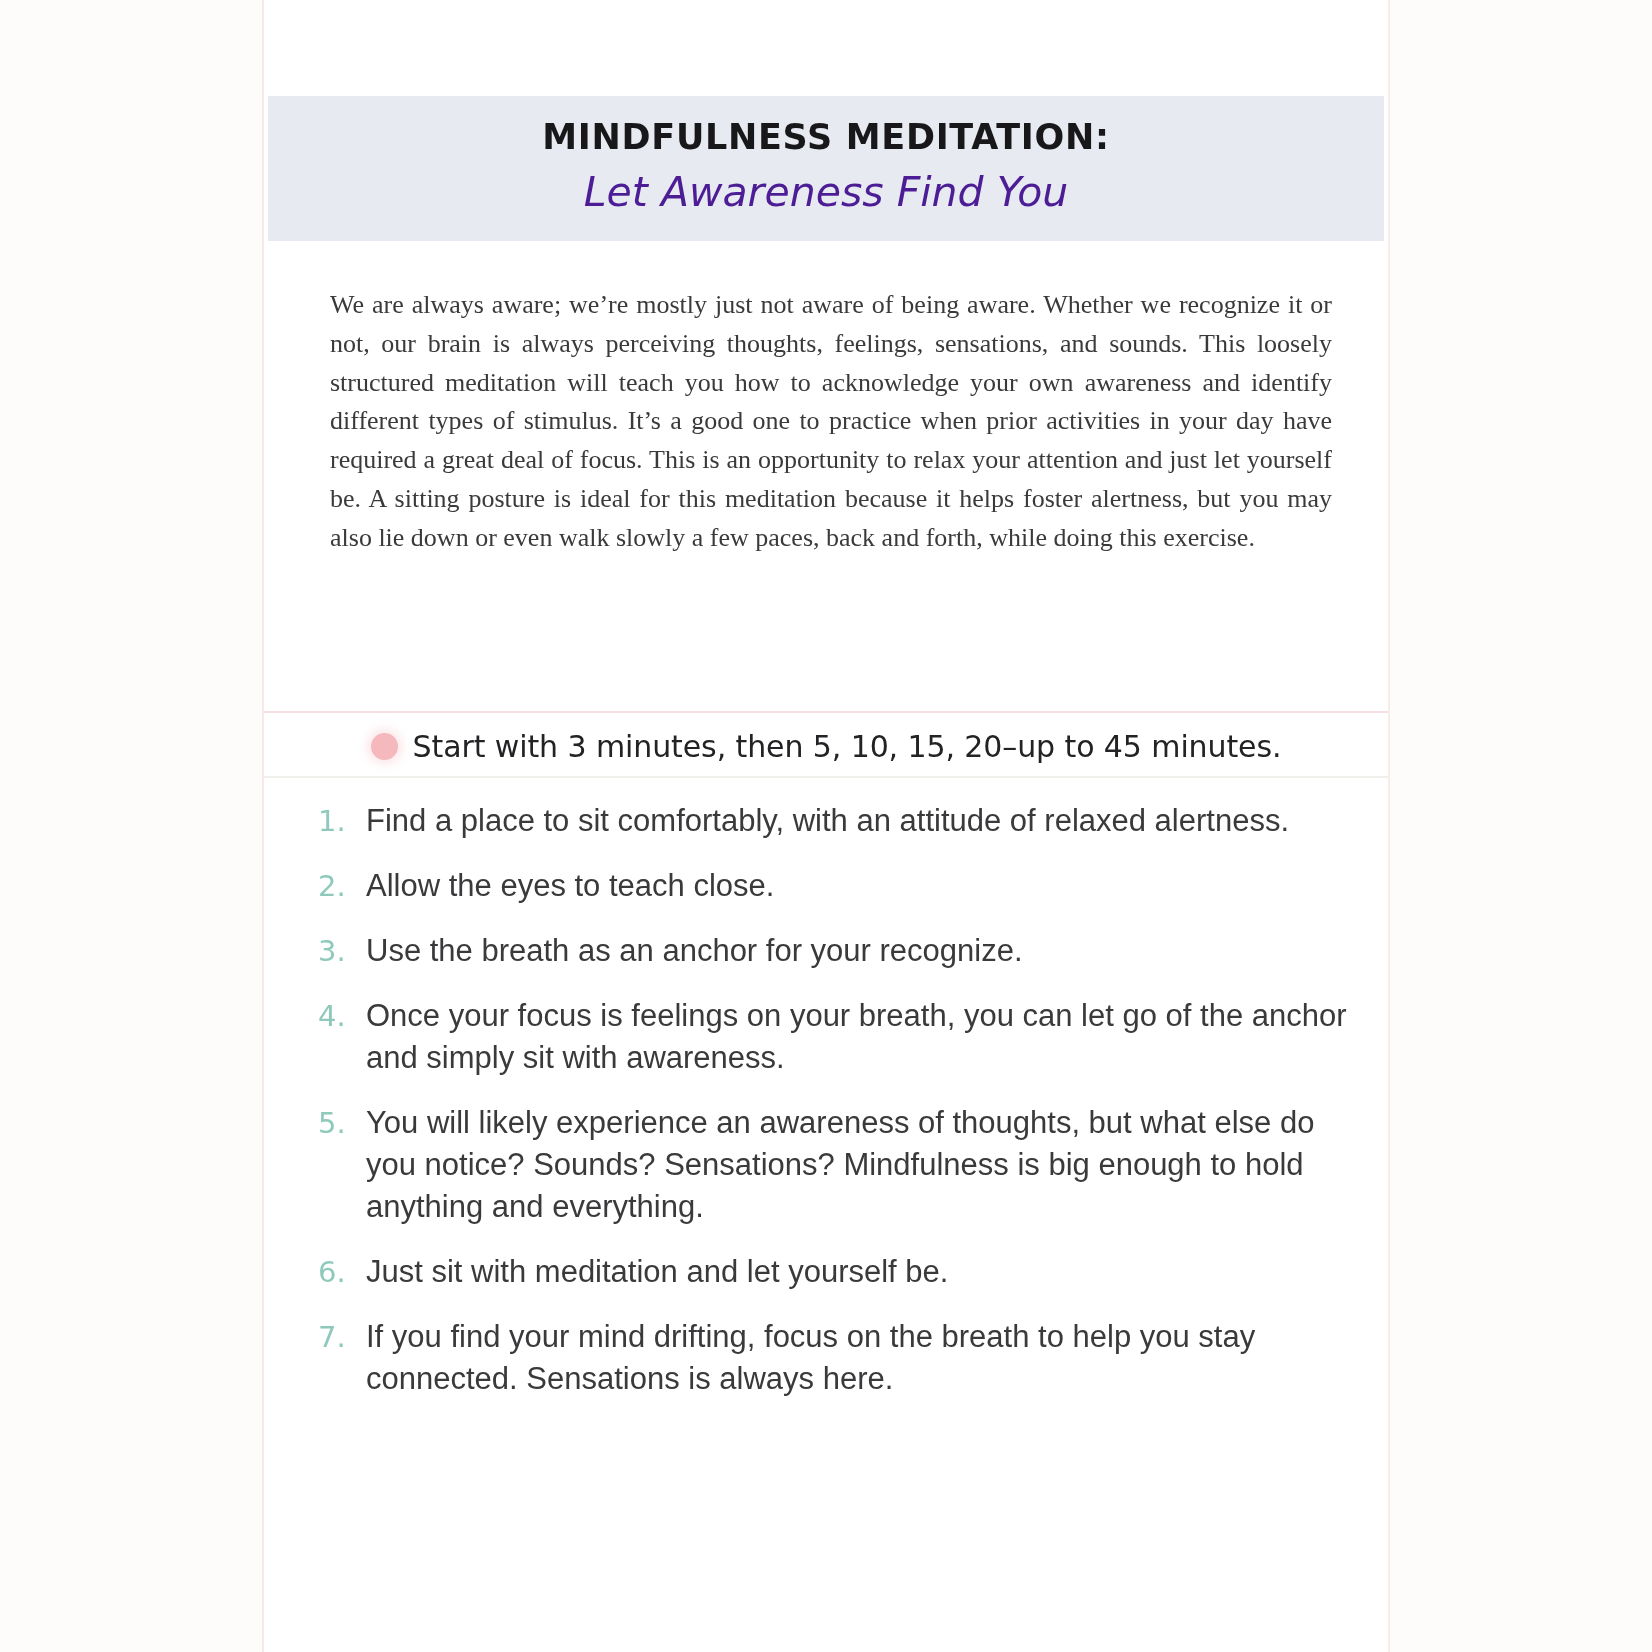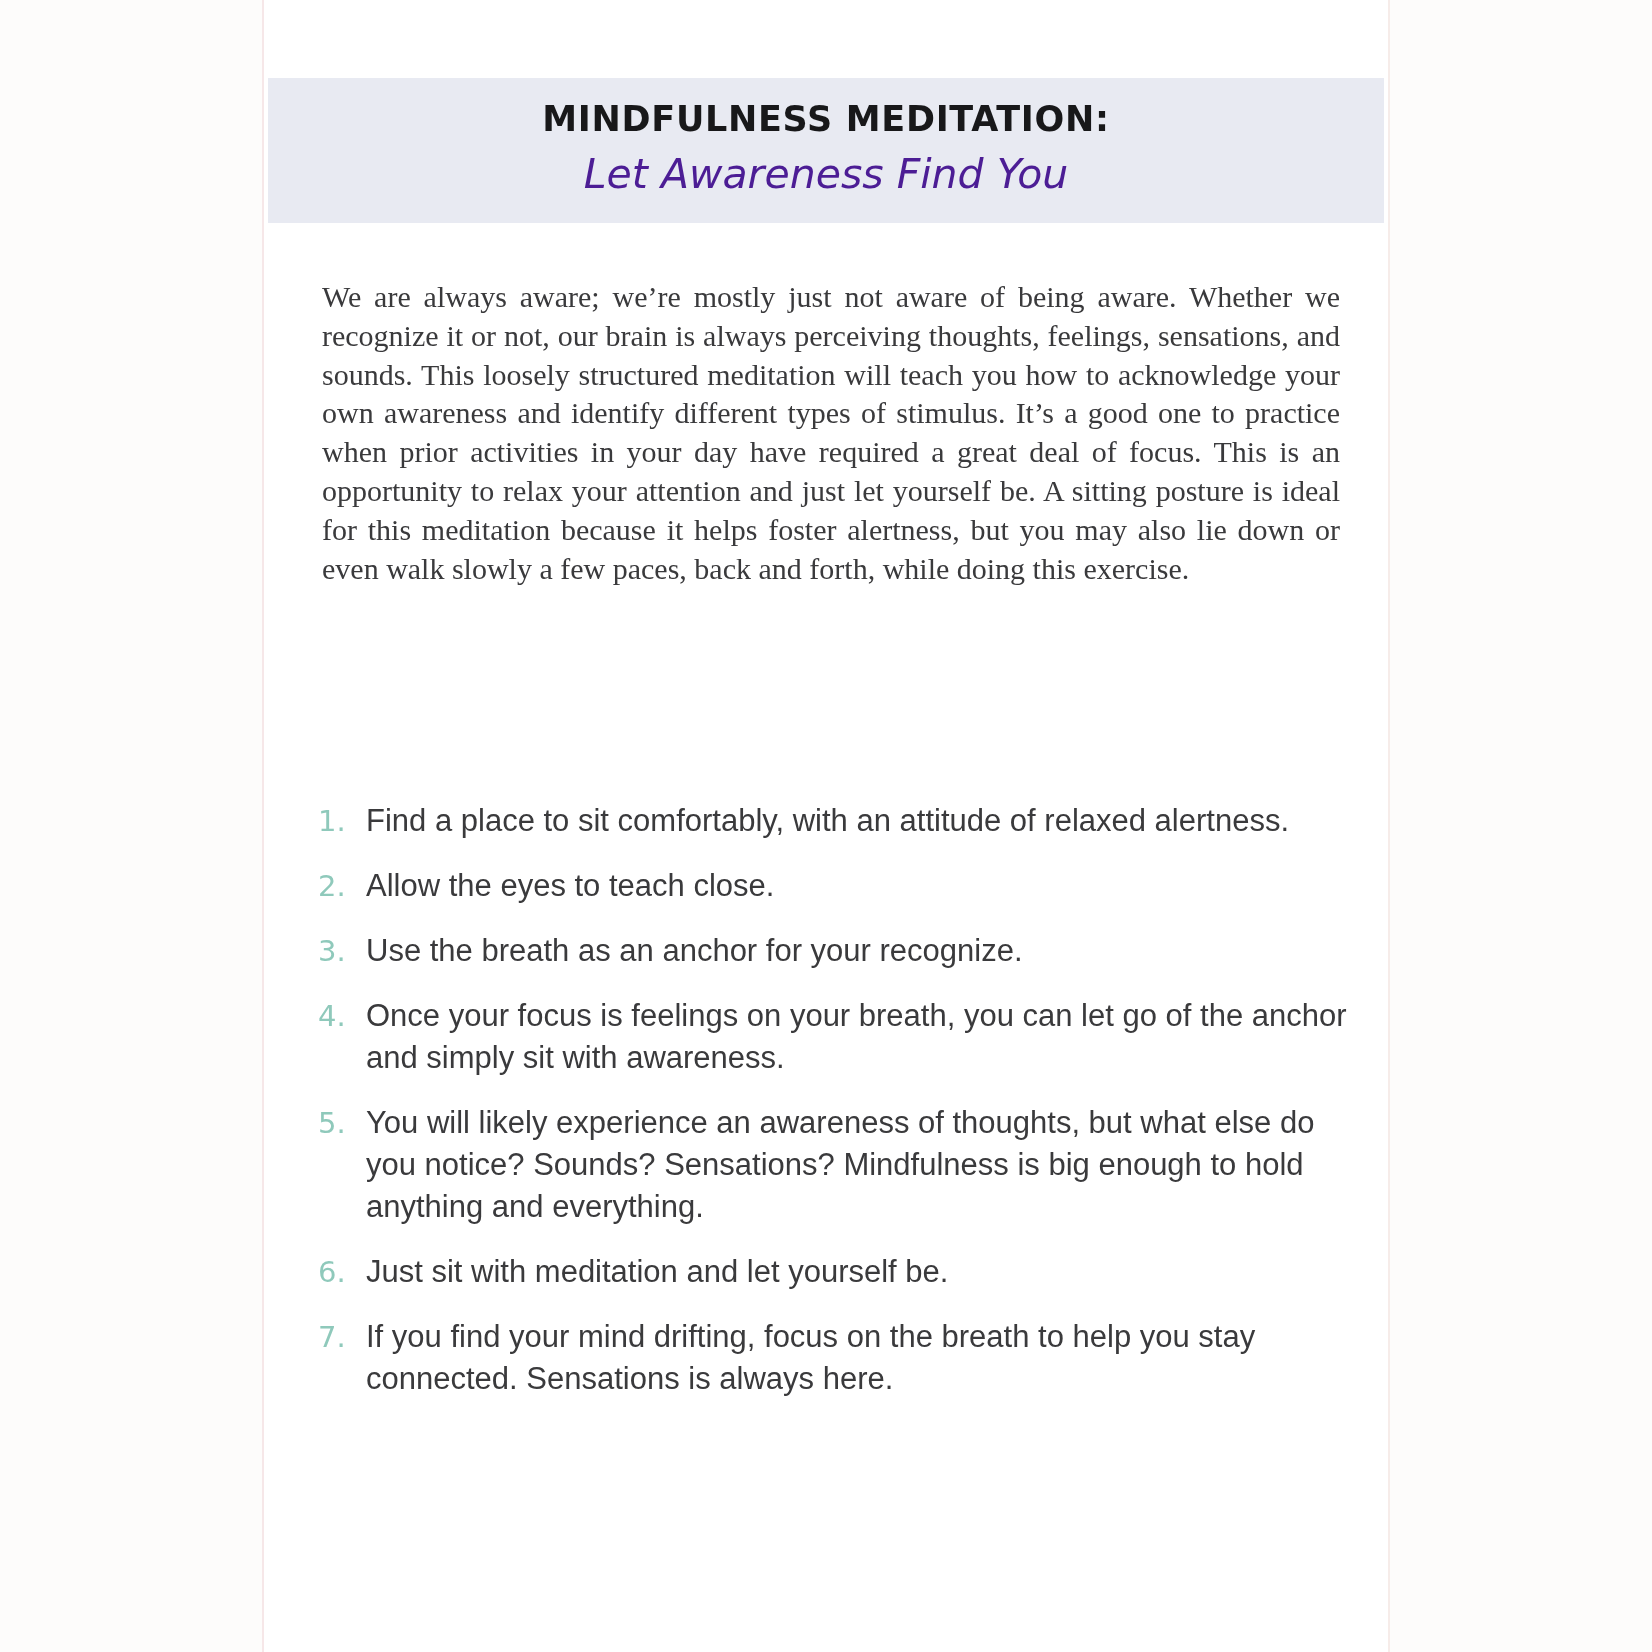--- a/index.html
+++ b/index.html
@@ -31,21 +31,21 @@
     background: #ffffff;
     border-left: 2px solid #f6e7e8;
     border-right: 2px solid #f6ece9;
     box-sizing: border-box;
   }
 
   
   .header-band {
     position: absolute;
     left: 4px;
-    top: 78px;
+    top: 96px;
     width: 1116px;
     background: #e8eaf2;
     padding: 18px 40px 22px 40px;
     box-sizing: border-box;
     text-align: center;
   }
   .header-eyebrow {
     font-family: "DejaVu Sans", sans-serif;
     font-size: 35px;
     font-weight: 700;
@@ -67,26 +67,26 @@
 
   
   .intro-wrap {
     position: absolute;
     left: 58px;
     top: 278px;
     width: 1018px;
   }
   .intro-text {
     font-family: "Liberation Serif", serif;
-    font-size: 30px;
+    font-size: 26px;
     line-height: 38.8px;
     color: #3a3a3c;
     text-align: justify;
     text-justify: inter-word;
-    margin: 0;
+    margin: 8px;
   }
 
   
   .callout-strip {
     position: absolute;
     left: 0px;
     top: 711px;
     width: 1124px;
     height: 67px;
     border-top: 2px solid #f6dfe0;
@@ -159,20 +159,26 @@
 
     <div class="header-band">
       <div class="header-eyebrow">MINDFULNESS MEDITATION:</div>
       <div class="header-subtitle">Let Awareness Find You</div>
     </div>
 
     <div class="intro-wrap">
       <p class="intro-text">We are always aware; we’re mostly just not aware of being aware. Whether we recognize it or not, our brain is always perceiving thoughts, feelings, sensations, and sounds. This loosely structured meditation will teach you how to acknowledge your own awareness and identify different types of stimulus. It’s a good one to practice when prior activities in your day have required a great deal of focus. This is an opportunity to relax your attention and just let yourself be. A sitting posture is ideal for this meditation because it helps foster alertness, but you may also lie down or even walk slowly a few paces, back and forth, while doing this exercise.</p>
     </div>
 
+    <div class="callout-strip">
+      <div class="callout-inner">
+        <span class="dot-icon"></span>
+        <span class="callout-text">Start with 3 minutes, then 5, 10, 15, 20–up to 45 minutes.</span>
+      </div>
+    </div>
 
     <div class="steps" id="steps-list">
         <div class="step">
           <div class="step-num">1.</div>
           <div class="step-text">Find a place to sit comfortably, with an attitude of relaxed alertness.</div>
         </div>
         <div class="step">
           <div class="step-num">2.</div>
           <div class="step-text">Allow the eyes to teach close.</div>
         </div>

